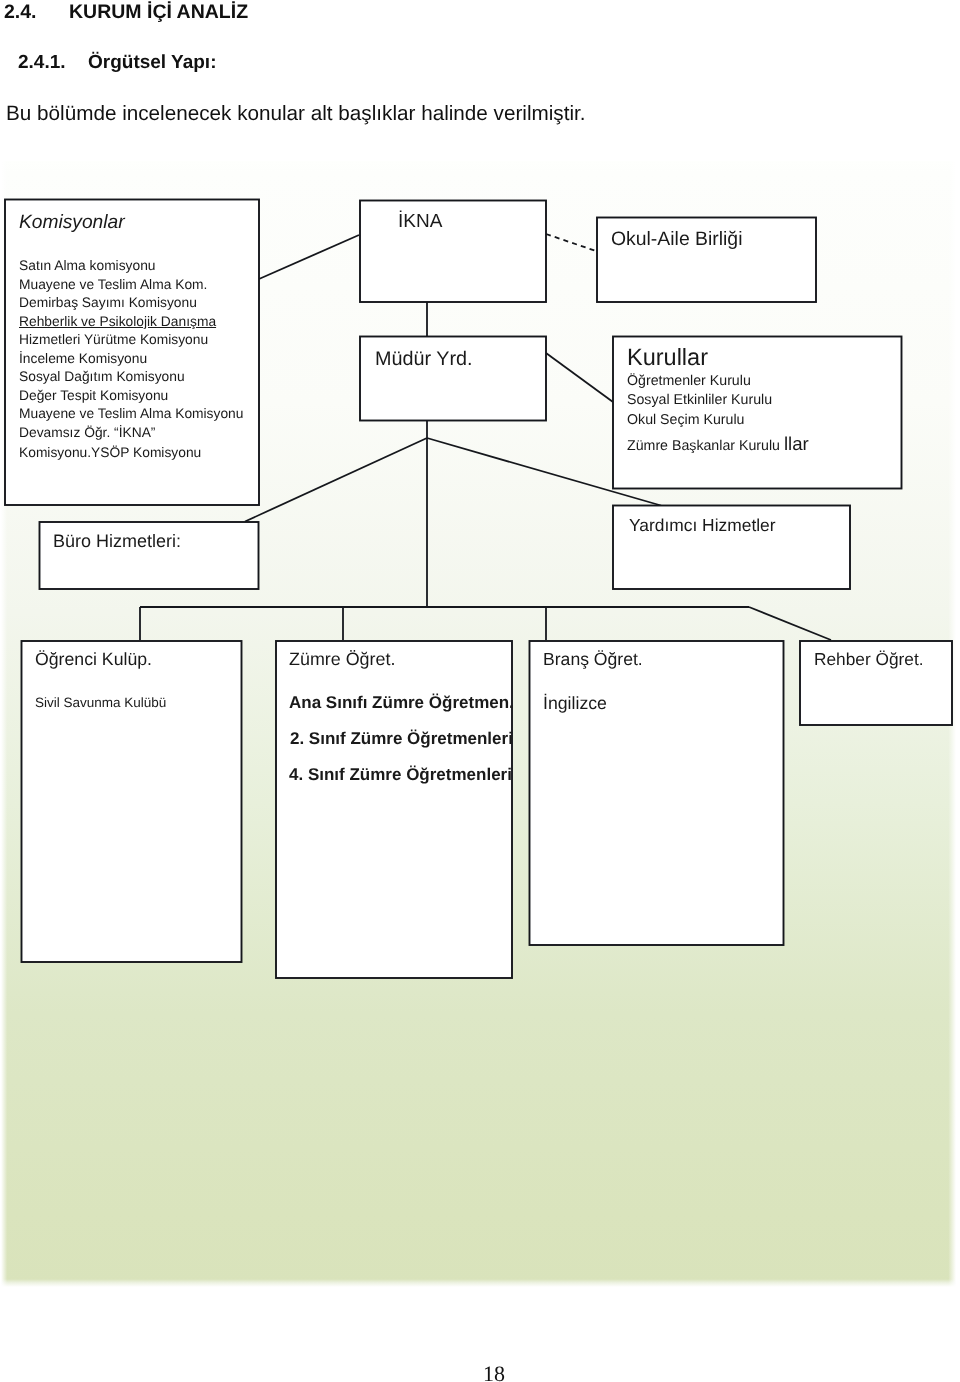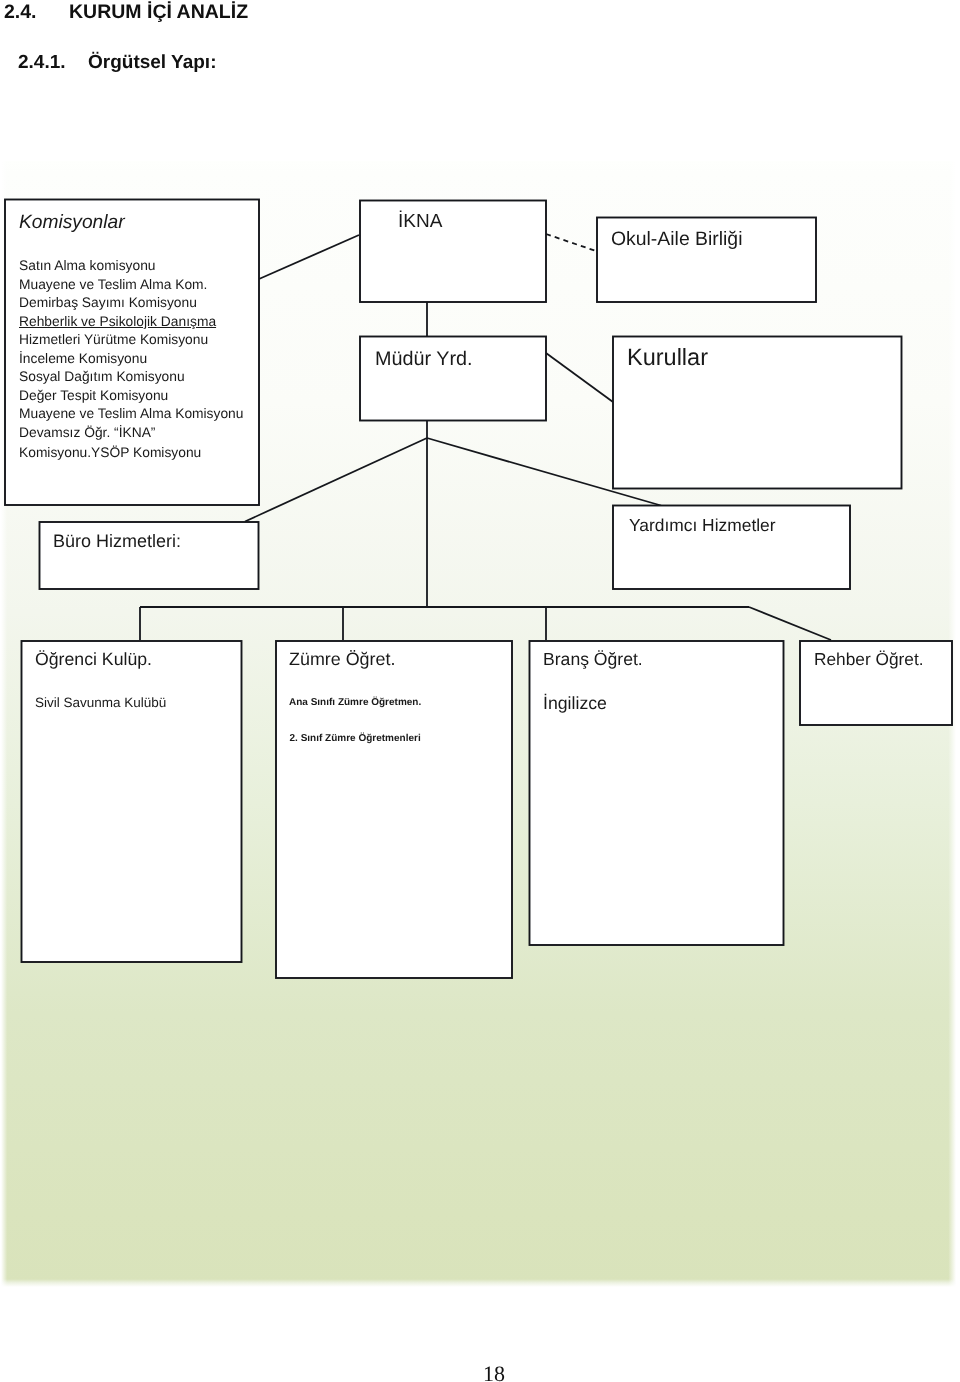--- a/index.html
+++ b/index.html
@@ -35,20 +35,21 @@
 <body>
 
 <div class="page">
 
   <div class="hnum" style="left:4px;top:1px;font-size:19.5px;">2.4.</div>
   <div class="hrow" style="left:69px;top:1px;font-size:19.5px;">KURUM İÇİ ANALİZ</div>
 
   <div class="hnum" style="left:18px;top:52px;font-size:19px;">2.4.1.</div>
   <div class="hrow" style="left:88px;top:52px;font-size:19px;">Örgütsel Yapı:</div>
 
+  <div class="intro" style="left:6px;top:102px;font-size:20.7px;">Bu bölümde incelenecek konular alt başlıklar halinde verilmiştir.</div>
 
   <div class="canvas"></div>
 
   <svg class="diagram" viewBox="0 0 960 1382">
 
     <path class="ln" d="M259,279 L359,235"></path>
     <path class="lnd" d="M546,234 L596,251"></path>
     <path class="ln" d="M427,302 L427,336"></path>
     <path class="ln" d="M546,353 L613,402"></path>
     <path class="ln" d="M427,420 L427,607"></path>
@@ -86,31 +87,38 @@
     <div class="tx" style="position:static;">Muayene ve Teslim Alma Komisyonu</div>
     <div class="tx" style="position:static;">Devamsız Öğr. “İKNA”</div>
     <div class="tx" style="position:static;margin-top:2px;">Komisyonu.YSÖP Komisyonu</div>
   </div>
 
   <div class="tx" style="left:398px;top:211px;font-size:19px;">İKNA</div>
   <div class="tx" style="left:611px;top:228px;font-size:19.4px;">Okul-Aile Birliği</div>
   <div class="tx" style="left:375px;top:348px;font-size:19.8px;">Müdür Yrd.</div>
 
   <div class="tx" style="left:627px;top:344px;font-size:23.5px;">Kurullar</div>
+  <div style="position:absolute;left:627px;top:372px;line-height:19.3px;font-size:14.2px;">
+    <div class="tx" style="position:static;">Öğretmenler Kurulu</div>
+    <div class="tx" style="position:static;">Sosyal Etkinliler Kurulu</div>
+    <div class="tx" style="position:static;">Okul Seçim Kurulu</div>
+    <div class="tx" style="position:static;margin-top:4px;"><span>Zümre Başkanlar Kurulu</span><span style="display:inline-block;width:4px;"></span><span style="font-size:18.6px;">llar</span></div>
+  </div>
 
   <div class="tx" style="left:53px;top:531px;font-size:18.0px;">Büro Hizmetleri:</div>
   <div class="tx" style="left:629px;top:515px;font-size:17.4px;">Yardımcı Hizmetler</div>
 
   <div class="tx" style="left:35px;top:649px;font-size:17.7px;">Öğrenci Kulüp.</div>
   <div class="tx" style="left:35px;top:695px;font-size:13.5px;">Sivil Savunma Kulübü</div>
 
   <div class="tx" style="left:289px;top:649px;font-size:17.9px;">Zümre Öğret.</div>
-  <div style="position:absolute;left:289px;top:685px;line-height:36px;font-size:10px;font-weight:bold;">
+  <div style="position:absolute;left:289px;top:685px;line-height:36px;font-size:17px;font-weight:bold;">
     <div class="tx" style="position:static;">Ana Sınıfı Zümre Öğretmen.</div>
     <div class="tx" style="position:static;text-align:center;">2. Sınıf Zümre Öğretmenleri</div>
+    <div class="tx" style="position:static;">4. Sınıf Zümre Öğretmenleri</div>
   </div>
 
   <div class="tx" style="left:543px;top:649px;font-size:17.6px;">Branş Öğret.</div>
   <div class="tx" style="left:543px;top:693px;font-size:17.7px;">İngilizce</div>
 
   <div class="tx" style="left:814px;top:649px;font-size:17.3px;">Rehber Öğret.</div>
 
   <div class="pageno" style="left:483px;top:1361px;font-size:22px;">18</div>
 </div>
 

